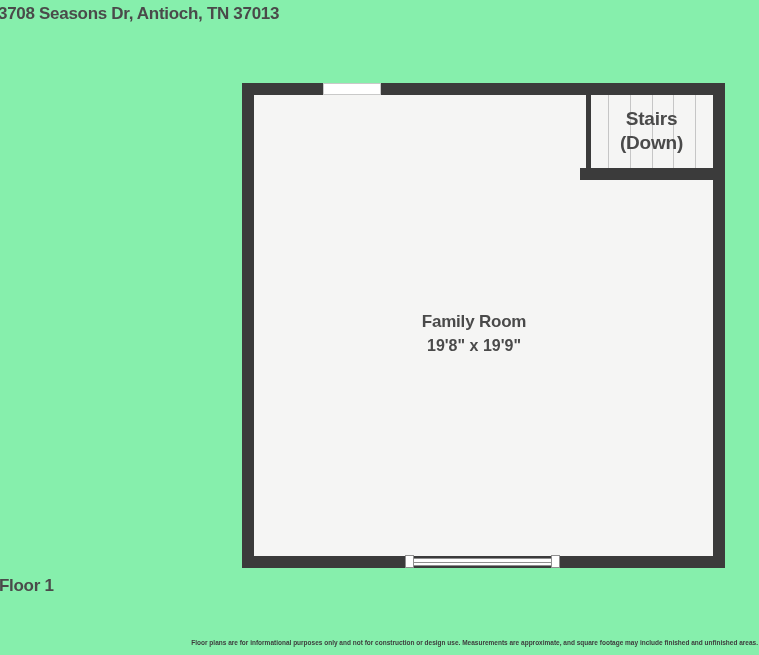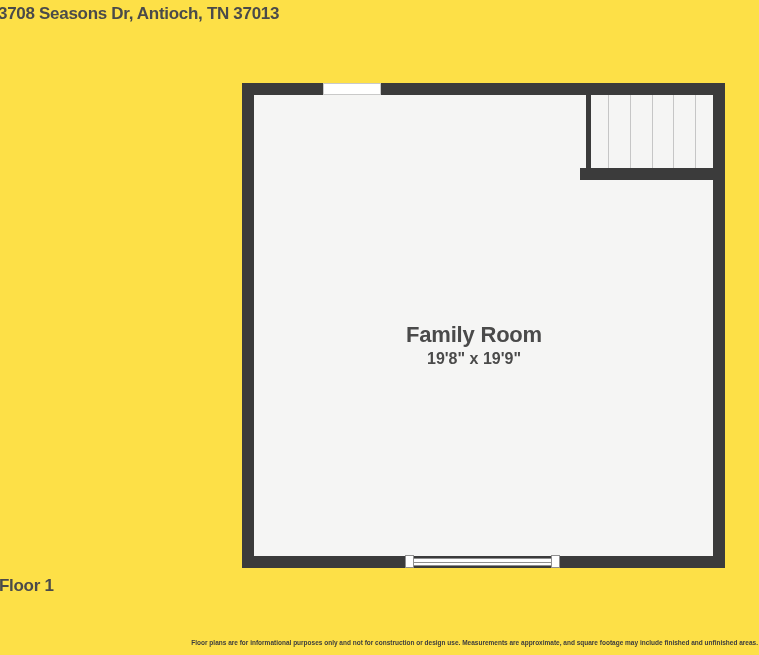--- a/index.html
+++ b/index.html
@@ -5,21 +5,21 @@
   html, body {
     margin: 0;
     padding: 0;
     background: #ffffff;
     font-family: "Liberation Sans", sans-serif;
   }
   .page {
     position: relative;
     width: 759px;
     height: 655px;
-    background: #fde047;
+    background: #86efac;
     overflow: hidden;
   }
   .abs { position: absolute; }
 
   .page-title {
     left: -2px;
     top: 4px;
     font-size: 17px;
     font-weight: 700;
     letter-spacing: -0.3px;
@@ -96,25 +96,24 @@
   
   .room-label {
     left: 232px;
     top: 226px;
     transform: translateX(-50%);
     text-align: center;
     color: #4a4a4a;
     white-space: nowrap;
   }
   .room-name {
-    font-size: 22px;
+    font-size: 17px;
     font-weight: 700;
     line-height: 26px;
     letter-spacing: -0.2px;
-    margin-top: 13px;
   }
   .room-dims {
     font-size: 16px;
     font-weight: 700;
     line-height: 22px;
   }
 
   
   .window-post {
     top: 472px;
@@ -177,20 +176,24 @@
     <div class="abs top-opening"></div>
 
     <div class="abs stairs-wall-left"></div>
     <div class="abs stairs-wall-bottom"></div>
     <div class="abs tread tread-1"></div>
     <div class="abs tread tread-2"></div>
     <div class="abs tread tread-3"></div>
     <div class="abs tread tread-4"></div>
     <div class="abs tread tread-5"></div>
 
+    <div class="abs stairs-label">
+      <div>Stairs</div>
+      <div>(Down)</div>
+    </div>
 
     <div class="abs room-label">
       <div class="room-name">Family Room</div>
       <div class="room-dims">19'8" x 19'9"</div>
     </div>
 
     <div class="abs window-post window-post-left"></div>
     <div class="abs window-body"></div>
     <div class="abs window-post window-post-right"></div>
 

